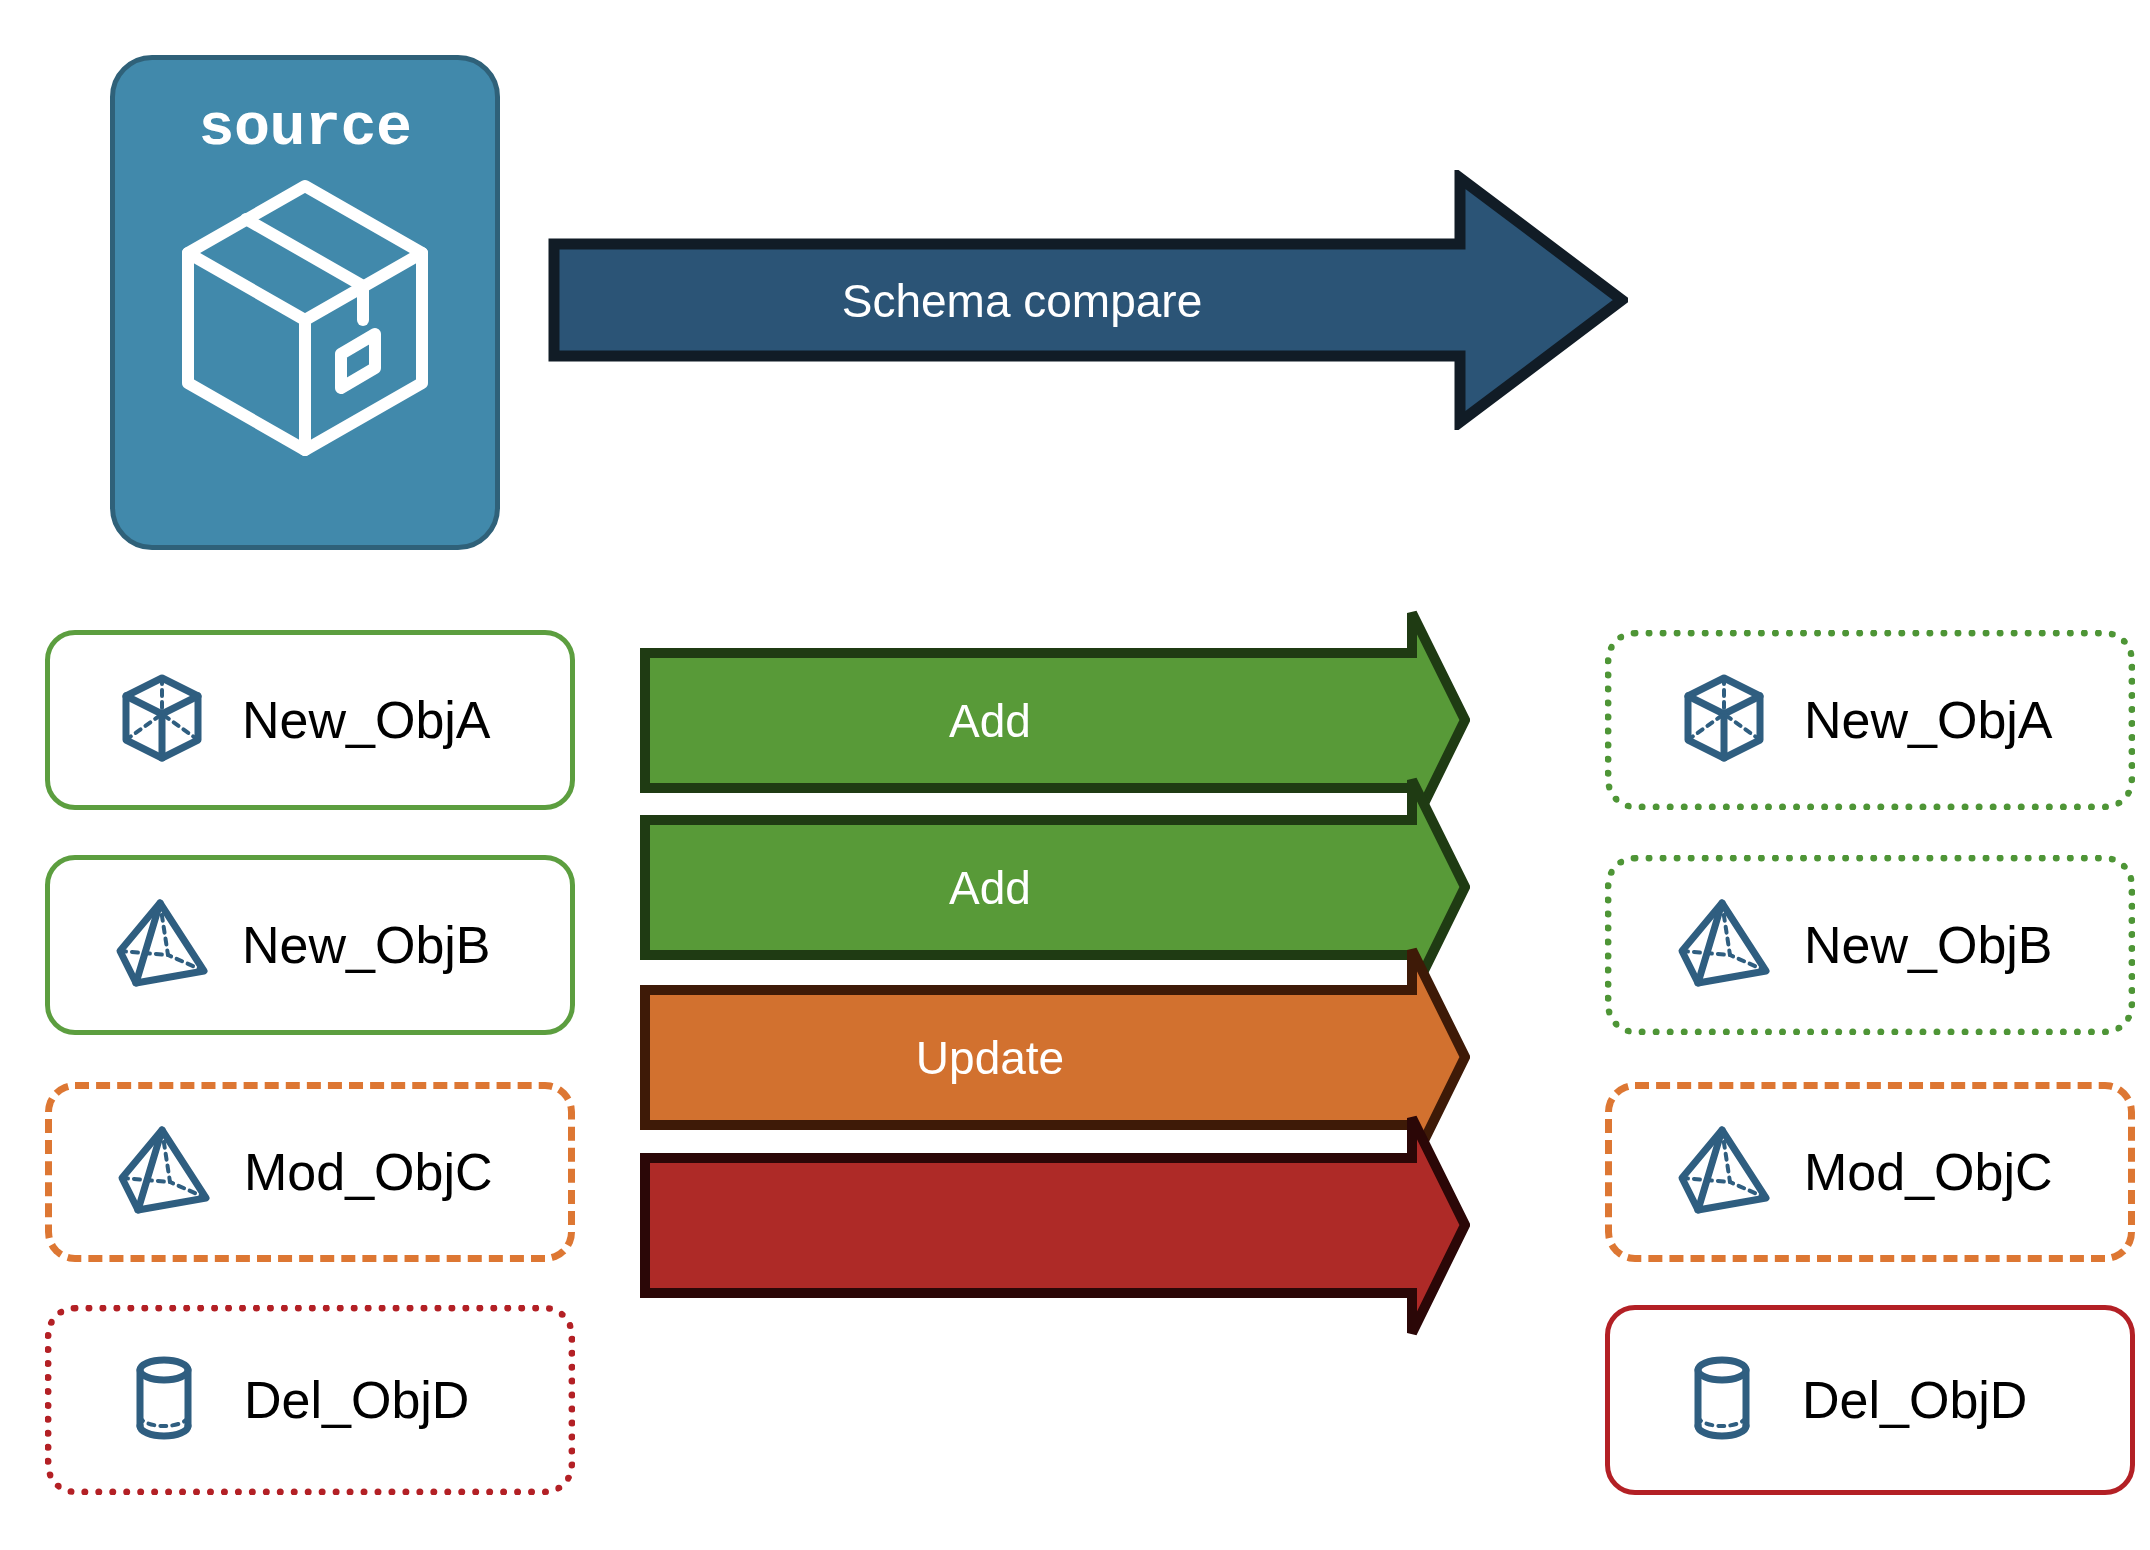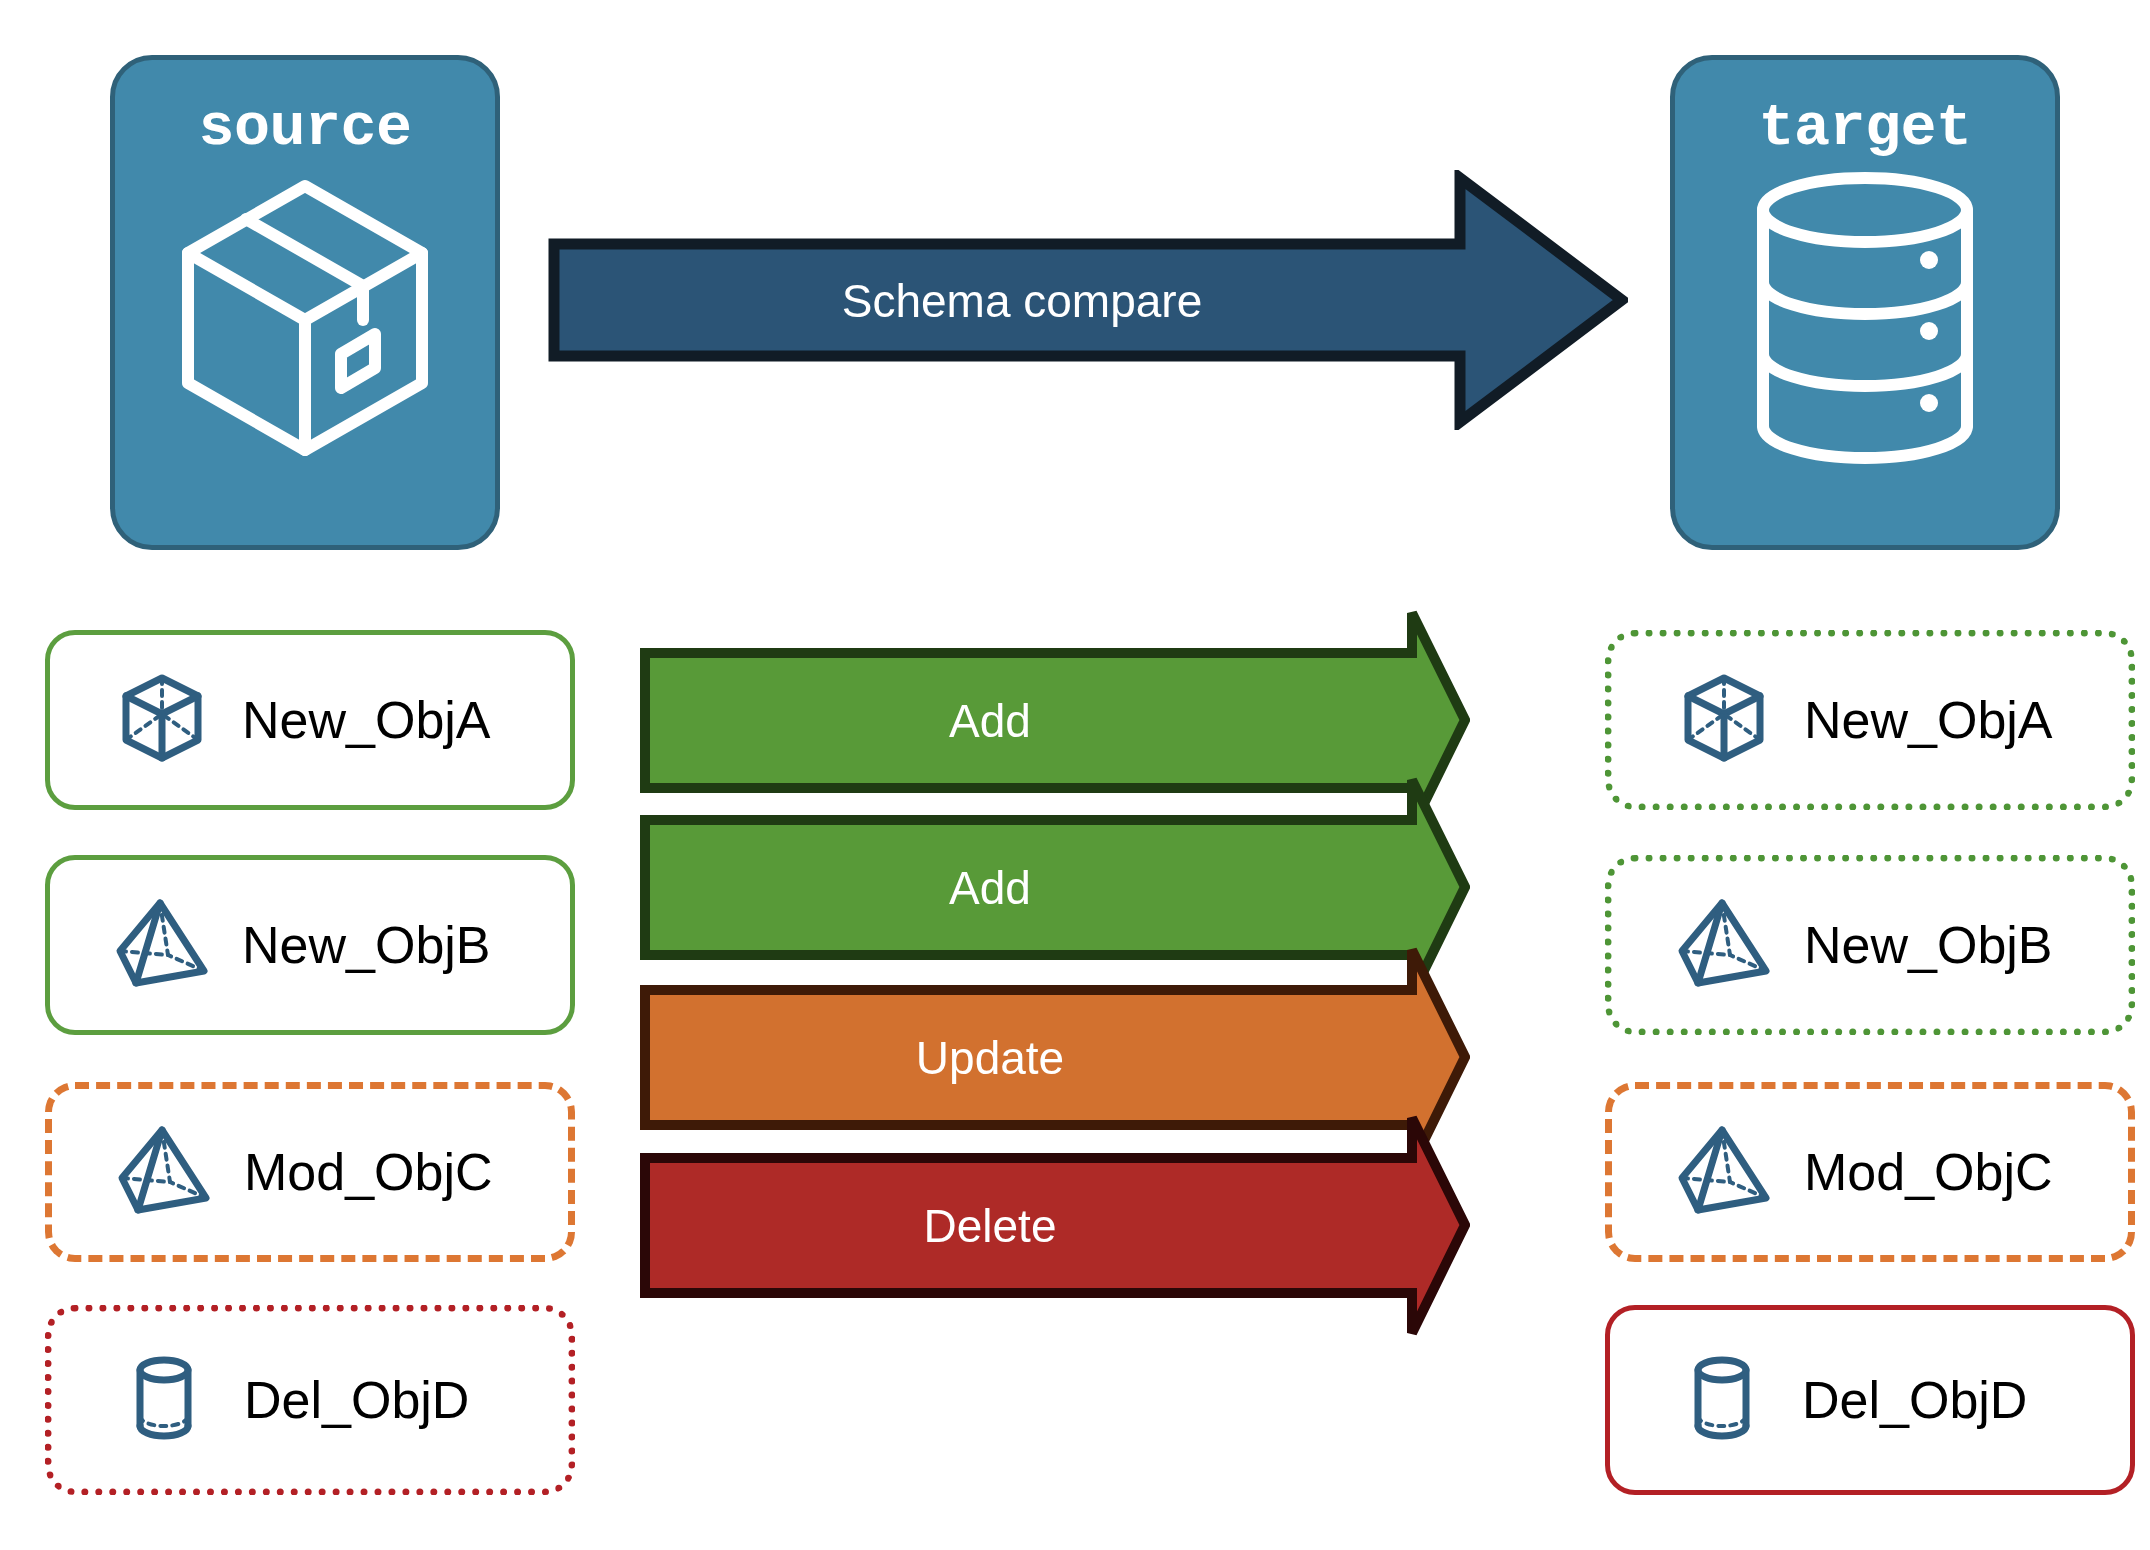--- a/index.html
+++ b/index.html
@@ -122,41 +122,20 @@
         <path d="M135 152 L135 282"></path>
 
         <path d="M76 51 L193 118"></path>
         <path d="M193 118 L193 152"></path>
 
         <path d="M171 186 L205 166 L205 200 L171 220 Z"></path>
       </svg>
     </div>
   </div>
 
-  <div class="endpoint" style="left: 1670px; top: 55px; width: 390px; height: 495px; background: rgb(65, 137, 171); border-color: rgb(47, 97, 121);">
-    <div class="endpoint-title">target</div>
-    <div class="endpoint-icon">
-      <svg width="240" height="300" viewBox="0 0 240 300" fill="none" stroke="#ffffff" stroke-width="12" stroke-linejoin="round" stroke-linecap="round">
-
-        <path d="M18 42 L18 258"></path>
-        <path d="M222 42 L222 258"></path>
-
-        <ellipse cx="120" cy="42" rx="102" ry="32"></ellipse>
-
-        <path d="M18 258 A102 32 0 0 0 222 258"></path>
-
-        <path d="M18 114 A102 32 0 0 0 222 114"></path>
-        <path d="M18 186 A102 32 0 0 0 222 186"></path>
-
-        <circle cx="184" cy="92" r="9" fill="#ffffff" stroke="none"></circle>
-        <circle cx="184" cy="163" r="9" fill="#ffffff" stroke="none"></circle>
-        <circle cx="184" cy="235" r="9" fill="#ffffff" stroke="none"></circle>
-      </svg>
-    </div>
-  </div>
 
   <div class="big-arrow-wrap" style="left:548px; top:170px; width:1080px; height:260px;">
     <svg width="1080" height="260" viewBox="0 0 1080 260">
       <polygon points="6,74 912,74 912,8 1074,130 912,252 912,186 6,186" fill="#2B5476" stroke="#111C26" stroke-width="11" stroke-linejoin="miter"></polygon>
     </svg>
     <div class="big-arrow-label" style="top:108px; right:180px; left:0;padding-left:48px;">Schema compare</div>
   </div>
 
   <div class="obj-card bd-green-solid" style="left: 45px; top: 630px; width: 530px; height: 180px; border: 5px solid rgb(92, 158, 63);">
     <span class="obj-icon">
@@ -281,21 +260,20 @@
         <path d="M26 68 A24 10 0 0 0 74 68" stroke-width="4" stroke-dasharray="6 6"></path>
       </svg>
     </span>
     <span class="obj-label" style="color: rgb(0, 0, 0);">Del_ObjD</span>
   </div>
 
   <div class="action-arrow" style="left:640px; top:1113px; width:830px; height:225px;">
     <svg width="830" height="225" viewBox="0 0 830 225">
       <polygon points="5,45 772,45 772,5 825,112 772,220 772,180 5,180" fill="#AE2A27" stroke="#2B0707" stroke-width="10" stroke-linejoin="miter"></polygon>
     </svg>
-    <div class="action-label" style="left:0; width:700px; top:90px;">Delete</div>
   </div>
 
   <div class="obj-card bd-red-solid" style="left: 1605px; top: 1305px; width: 530px; height: 190px; border: 5px solid rgb(179, 32, 37);">
     <span class="obj-icon">
       <svg width="100" height="100" viewBox="0 0 100 100" fill="none" stroke="#2F5E80" stroke-width="7" stroke-linejoin="round" stroke-linecap="round">
         <path d="M26 22 L26 78"></path>
         <path d="M74 22 L74 78"></path>
         <ellipse cx="50" cy="22" rx="24" ry="10"></ellipse>
         <path d="M26 78 A24 10 0 0 0 74 78"></path>
         <path d="M26 68 A24 10 0 0 0 74 68" stroke-width="4" stroke-dasharray="6 6"></path>

